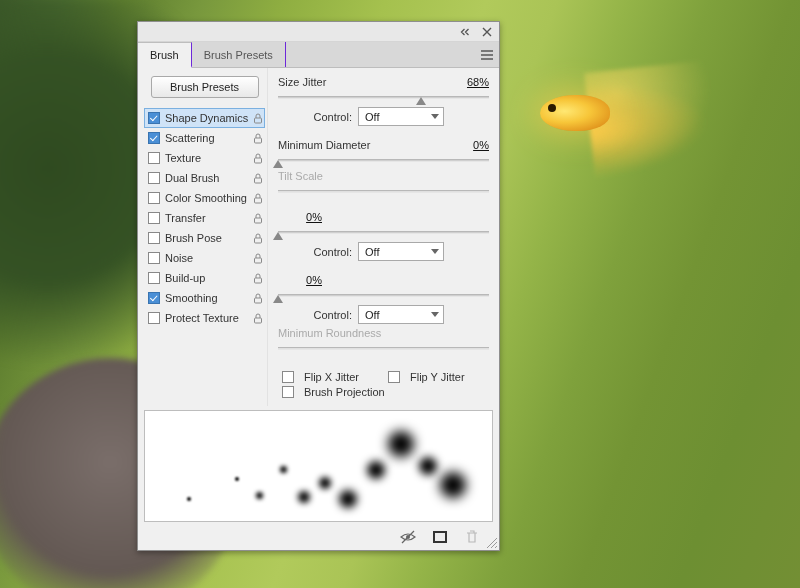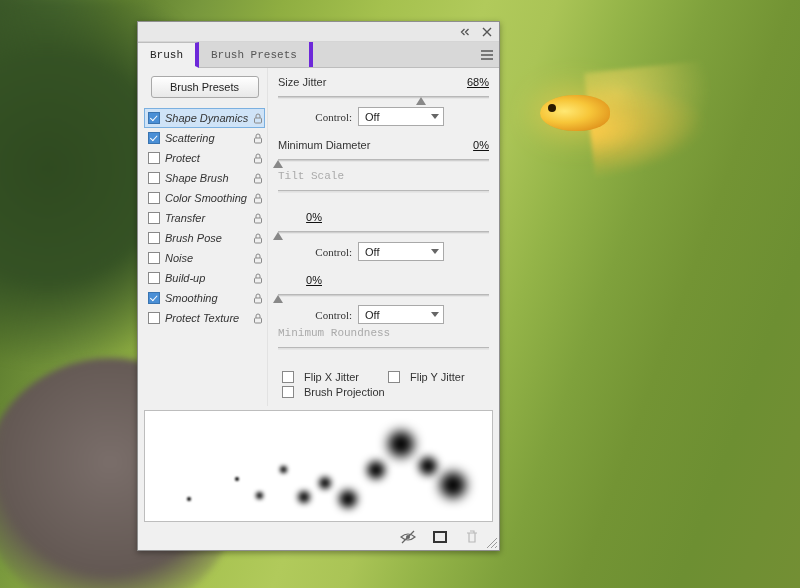--- a/index.html
+++ b/index.html
@@ -65,22 +65,21 @@
   .hdr-icon svg { width: 12px; height: 12px; }
   .tab-row {
     height: 26px; display: flex; align-items: stretch;
     background: #d8d8d8;
     border-bottom: 1px solid #bdbdbd;
     position: relative;
   }
   .tab {
     padding: 8px 12px; display: flex; align-items: center;
     color: #555; cursor: pointer;
-    border-right: 4px solid #6d28d9;
-    font-family: Liberation Mono, monospace;
+    border-right: 1px solid #6d28d9;
   }
   .tab.active { background: #f0f0f0; color: #222; border-bottom: 2px solid #f0f0f0; margin-bottom:-1px; border-top:1px solid #bdbdbd;}
   .flyout { margin-left: auto; width: 24px; display:flex; align-items:center; justify-content:center; cursor:pointer; color:#666;}
   .flyout div { width:12px; height:2px; background:#777; box-shadow:0 -4px 0 #777, 0 4px 0 #777; }
 
   .content-wrap {
     display: flex; flex: 1; overflow: hidden;
   }
   .left-col {
     width: 130px; padding: 8px 2px 0 6px;
@@ -103,49 +102,49 @@
     border: 1px solid transparent;
   }
   .opt.selected { background:#cfe3f7; border:1px solid #7bb0e0; }
   .chk {
     width:12px; height:12px; border:1px solid #888; background:#fff;
     margin-right:5px; display:inline-flex; align-items:center; justify-content:center;
     flex-shrink:0;
   }
   .chk.on { background:#4a8fd6; border-color:#3a74b0; }
   .chk.on::after { content:""; width:6px; height:3px; border-left:1.7px solid #fff; border-bottom:1.7px solid #fff; transform:rotate(-48deg) translate(0px,-1px);}
-  .opt .lbl { flex:1; white-space:nowrap;font-style:italic; }
+  .opt .lbl { flex:1; white-space:nowrap; }
   .lock { width:12px; height:12px; margin-left:2px; display:flex; align-items:center; justify-content:center; color:#8a8a8a; cursor:pointer; }
   .lock svg { width:10px; height:11px; }
 
   .right-col { flex:1; padding: 8px 10px 2px 10px; display:flex; flex-direction:column; }
   .ctrl-block { margin-bottom: 10px; }
   .row-lbl-val { display:flex; align-items:center; margin-bottom:3px; }
   .row-lbl-val .rl { flex:1; color:#333; }
   .row-lbl-val .rv { width:44px; text-align:right; text-decoration:underline; cursor:text; color:#111; }
-  .row-lbl-val.disabled .rl, .row-lbl-val.disabled .rv { color:#aaa; text-decoration:none;font-family:Liberation Mono, monospace; }
+  .row-lbl-val.disabled .rl, .row-lbl-val.disabled .rv { color:#aaa; text-decoration:none; }
   .slider {
     position:relative; height:14px; margin-bottom:2px;
   }
   .slider .track {
     position:absolute; left:0; right:0; top:5px; height:3px;
     background:#cfcfcf; border-top:1px solid #b8b8b8; border-bottom:1px solid #e6e6e6;
   }
   .slider.disabled .track{ background:#e0e0e0; }
   .slider .thumb {
     position:absolute; top:0; width:0; height:0;
     border-left:5px solid transparent; border-right:5px solid transparent;
     border-top:8px solid #888;
     transform:translateX(-5px);
     cursor:pointer;
   }
   .slider .thumb.bottom { top:6px; border-top:none; border-bottom:8px solid #888; }
 
   .row-control { display:flex; align-items:center; gap:6px; margin:1px 0 3px 0; }
-  .row-control .cl { width:74px; text-align:right; color:#333;font-family:Liberation Serif, serif; }
+  .row-control .cl { width:74px; text-align:right; color:#333; }
   .select {
     width: 86px; height: 19px; border:1px solid #a9a9a9; background:#fff;
     display:flex; align-items:center; justify-content:space-between;
     padding:0 4px 0 6px; cursor:pointer; font:inherit; color:#222;
   }
   .select .arr { width:0;height:0;border-left:4px solid transparent;border-right:4px solid transparent;border-top:5px solid #666;}
 
   .checks-row { display:flex; align-items:center; gap:29px; padding:3px 0 3px 4px;}
   .checks-row .citem { display:flex; align-items:center; gap:5px; cursor:pointer;}
 
@@ -220,31 +219,31 @@
             <span class="lbl">Scattering</span>
             <span class="lock">
               <svg viewBox="0 0 10 11">
                 <rect x="1.5" y="5" width="7" height="5" rx="1" fill="none" stroke="currentColor"></rect>
                 <path d="M3 5 V3 a2 2 0 0 1 4 0 V5" fill="none" stroke="currentColor"></path>
               </svg>
             </span>
           </div>
           <div class="opt">
             <span class="chk"></span>
-            <span class="lbl">Protect</span>
-            <span class="lock">
-              <svg viewBox="0 0 10 11">
-                <rect x="1.5" y="5" width="7" height="5" rx="1" fill="none" stroke="currentColor"></rect>
-                <path d="M3 5 V3 a2 2 0 0 1 4 0 V5" fill="none" stroke="currentColor"></path>
-              </svg>
-            </span>
-          </div>
-          <div class="opt">
-            <span class="chk"></span>
-            <span class="lbl">Shape Brush</span>
+            <span class="lbl">Texture</span>
+            <span class="lock">
+              <svg viewBox="0 0 10 11">
+                <rect x="1.5" y="5" width="7" height="5" rx="1" fill="none" stroke="currentColor"></rect>
+                <path d="M3 5 V3 a2 2 0 0 1 4 0 V5" fill="none" stroke="currentColor"></path>
+              </svg>
+            </span>
+          </div>
+          <div class="opt">
+            <span class="chk"></span>
+            <span class="lbl">Dual Brush</span>
             <span class="lock">
               <svg viewBox="0 0 10 11">
                 <rect x="1.5" y="5" width="7" height="5" rx="1" fill="none" stroke="currentColor"></rect>
                 <path d="M3 5 V3 a2 2 0 0 1 4 0 V5" fill="none" stroke="currentColor"></path>
               </svg>
             </span>
           </div>
           <div class="opt">
             <span class="chk"></span>
             <span class="lbl">Color Smoothing</span>

